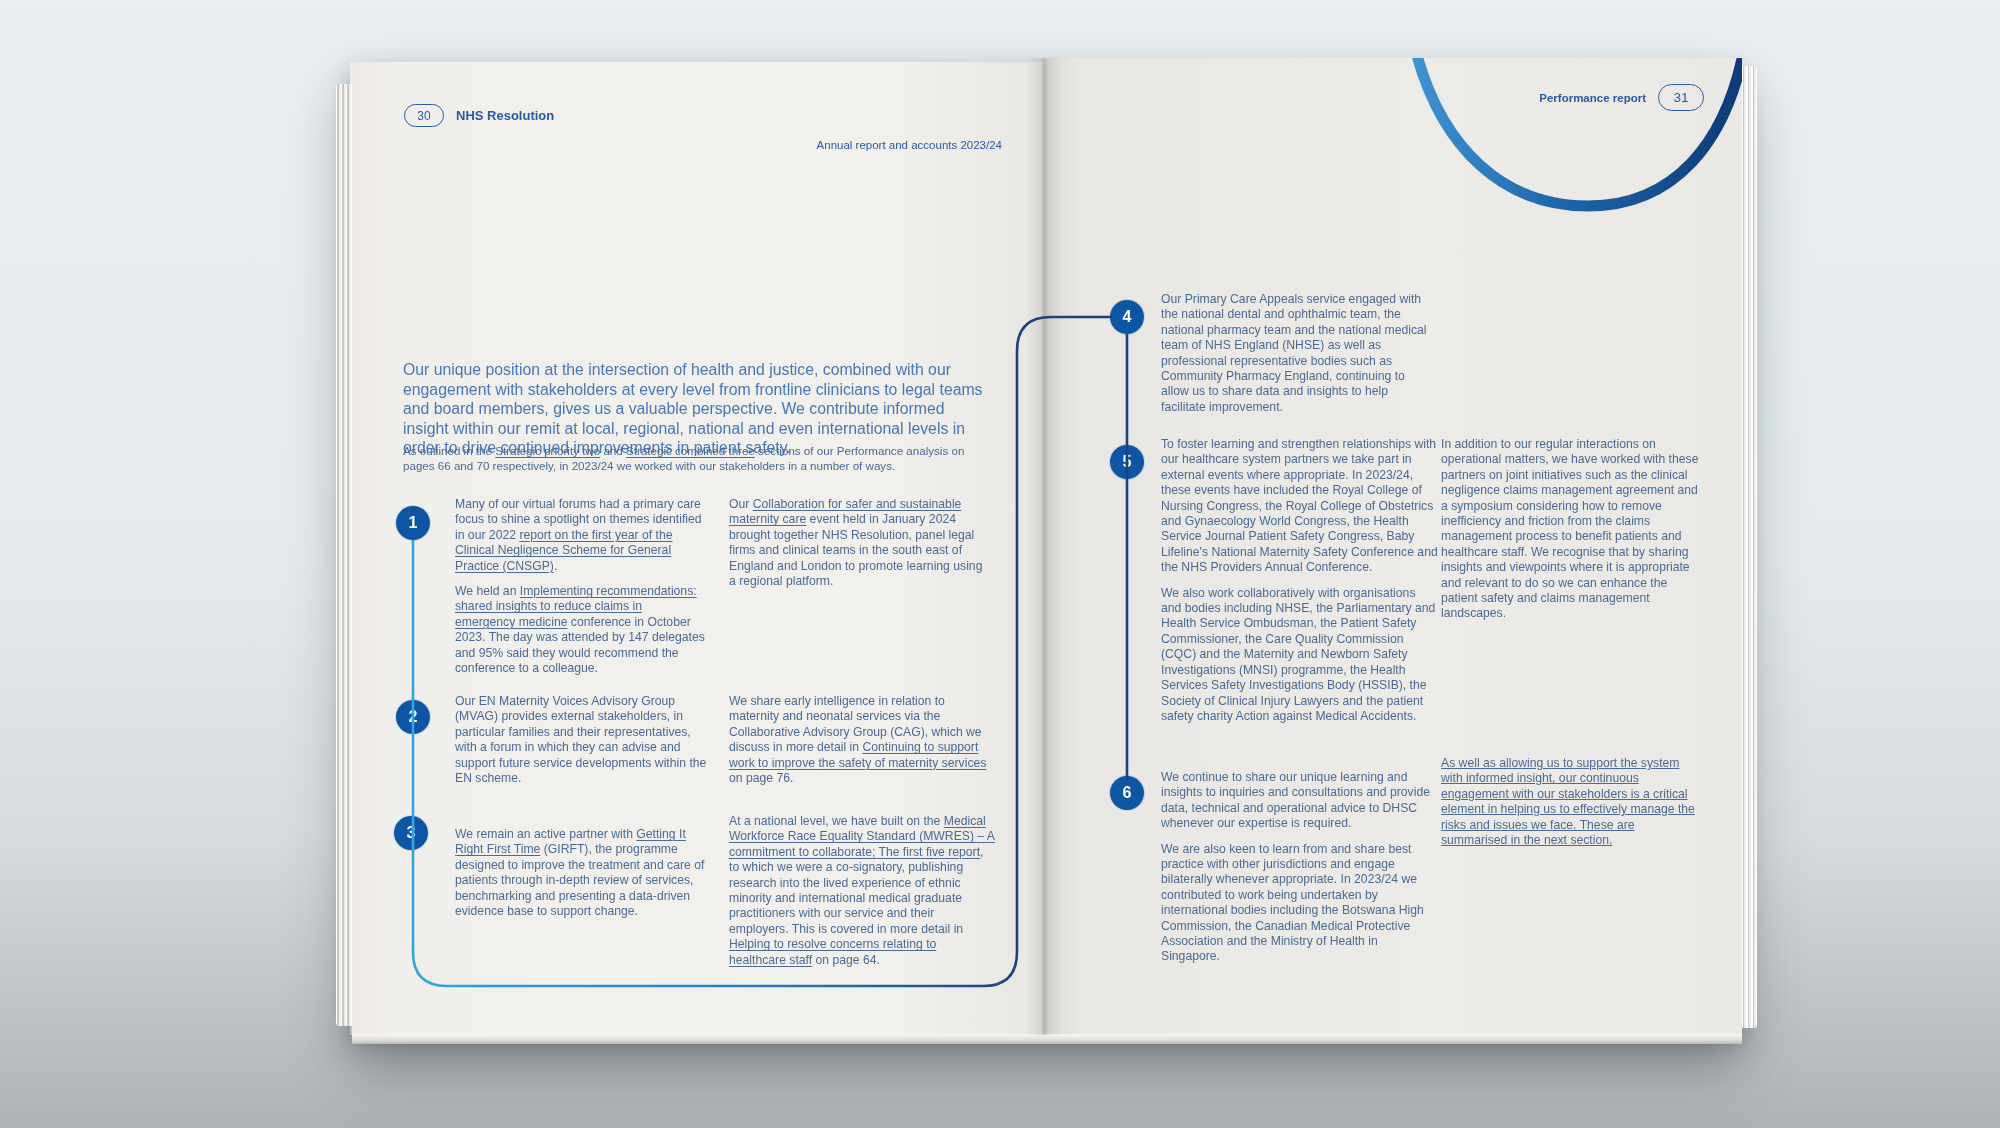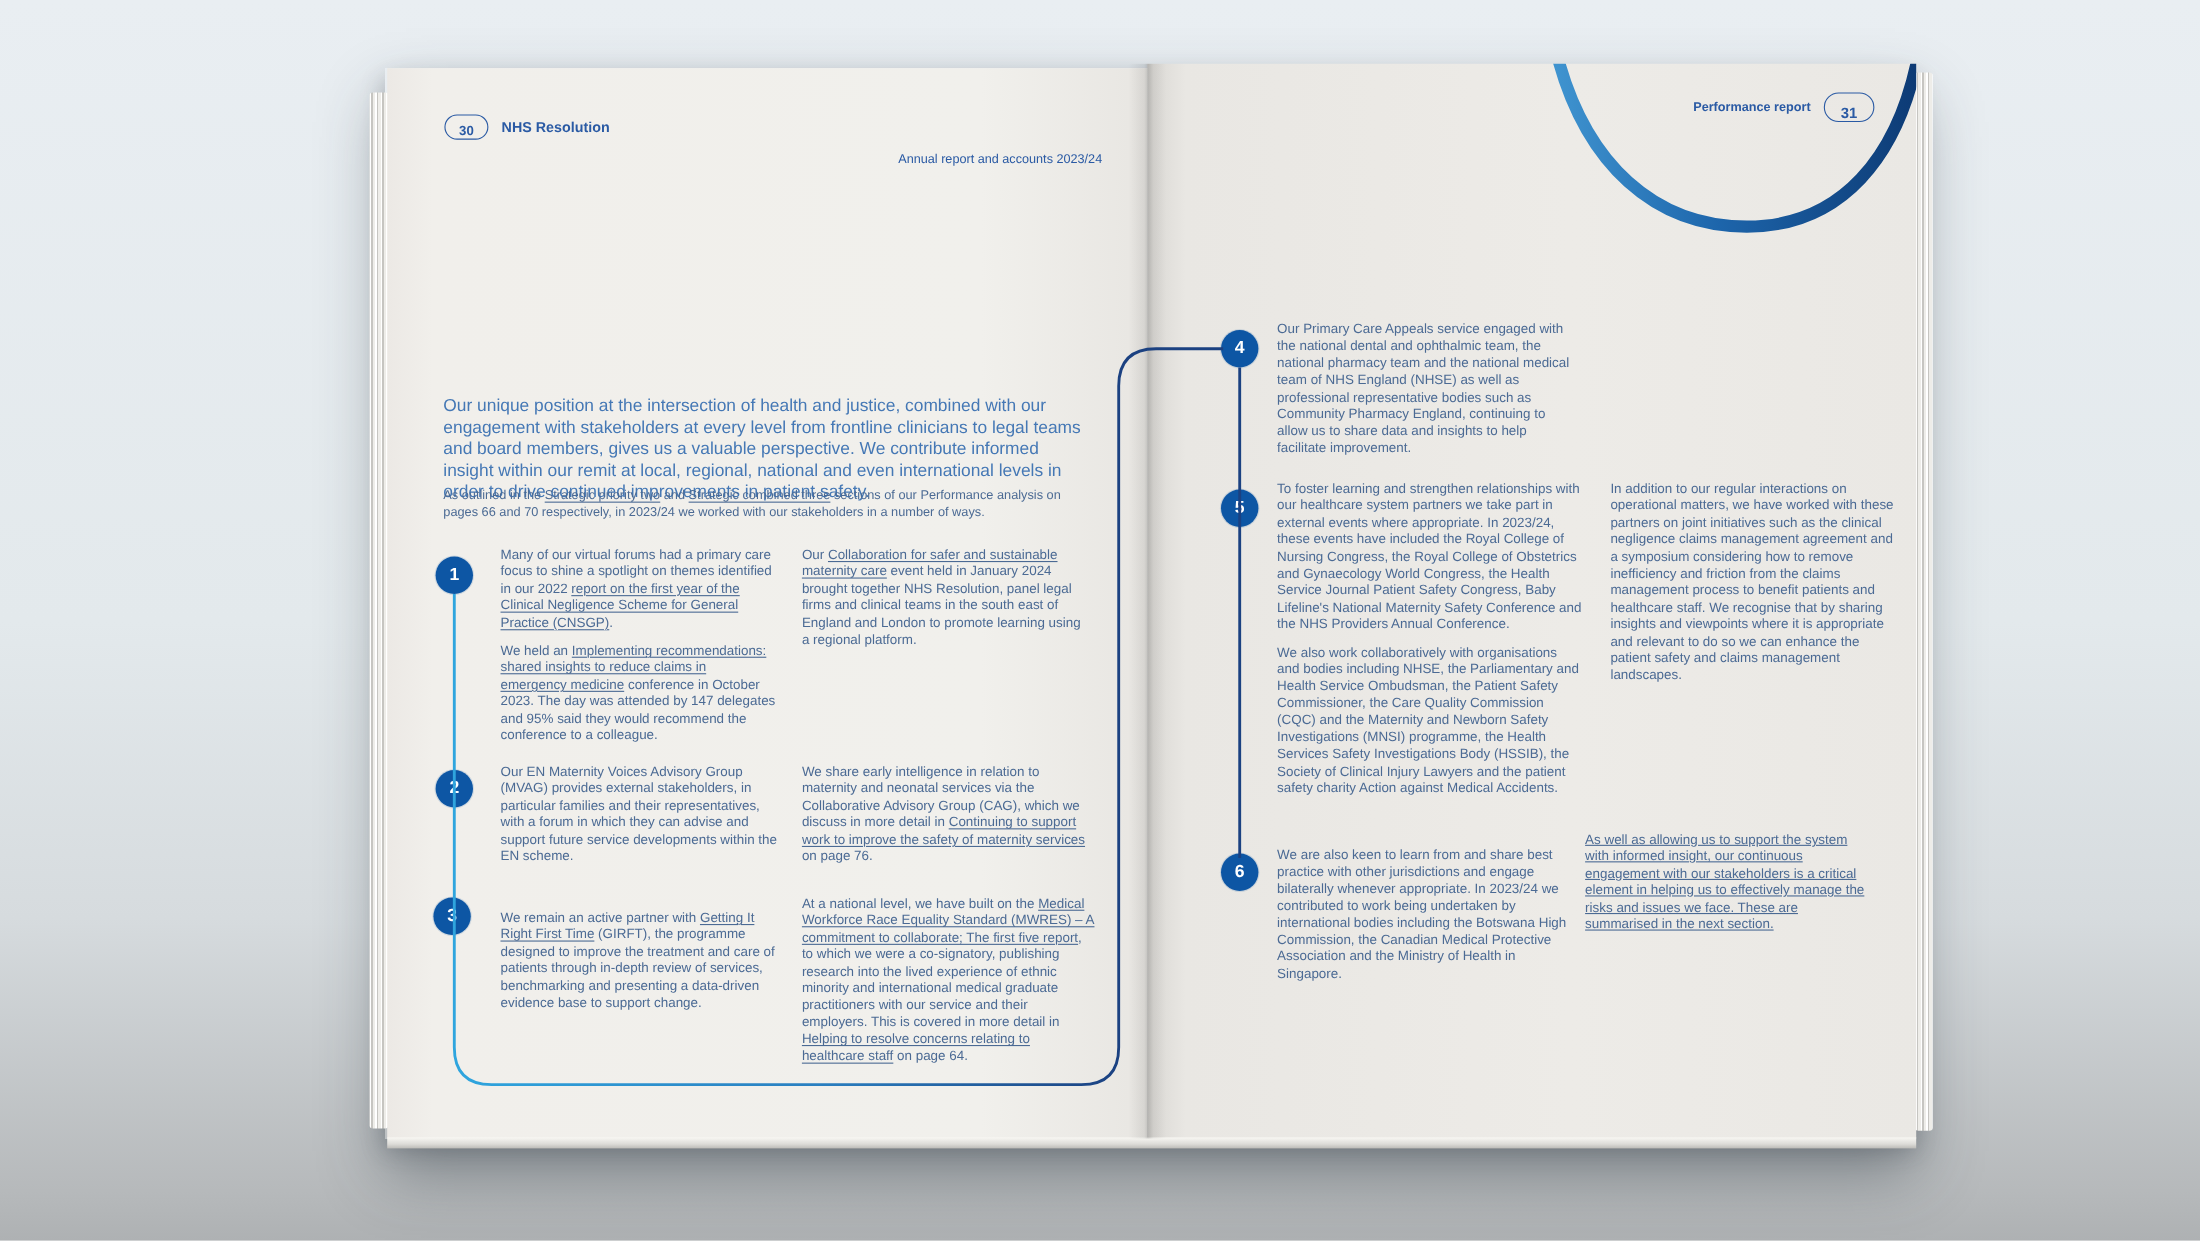--- a/index.html
+++ b/index.html
@@ -19,22 +19,22 @@
   .spine { position:absolute; left:1026px; top:58px; width:34px; height:977px;
            background:linear-gradient(90deg,rgba(0,0,0,0) 0%,rgba(60,60,60,.10) 42%,rgba(60,60,60,.22) 52%,rgba(60,60,60,.08) 66%,rgba(0,0,0,0) 100%); }
   .edge-stack { position:absolute; border-radius:3px;
                 background:repeating-linear-gradient(90deg,#ffffff 0 1.5px,#c6c5c1 1.5px 3px,#eeede9 3px 5px); }
   .edge-left  { left:336px; top:84px; width:17px; height:942px; }
   .edge-right { left:1741px; top:66px; width:16px; height:962px; }
   .edge-bottom { position:absolute; left:352px; top:1034px; width:1390px; height:10px;
                  background:linear-gradient(180deg,#f8f7f3 0%,#dddcd8 60%,#bcbbb7 100%); }
 
   
-  .hdr-badge { position:absolute; display:flex; align-items:flex-end; justify-content:center;
-               border:1.6px solid #2a5aa4; border-radius:999px; color:#2a5aa4; font-weight:700; }
+  .hdr-badge { position:absolute; display:flex; align-items:center; justify-content:center;
+               border:1.6px solid #2a5aa4; border-radius:999px; color:#2a5aa4; font-weight:400; }
   .badge-30 { left:404px; top:104px; width:40px; height:23px; font-size:12px; }
   .badge-31 { left:1658px; top:84px; width:46px; height:27px; font-size:13.5px; border-width:1.8px; }
   .brand { position:absolute; left:456px; top:108px; font-size:13px; font-weight:700; color:#2a5aa4; }
   .hdr-center { position:absolute; left:640px; top:100px; width:362px; text-align:right;
                 font-size:11.5px; color:#2a5aa4;margin-top:39px; }
   .hdr-right { position:absolute; left:1450px; top:92px; width:196px; text-align:right;
                font-size:11.5px; font-weight:700; color:#2a5aa4; }
 
   .title { position:absolute; left:403px; top:226px; font-size:35px; line-height:40px;
            font-weight:700; color:#1d4c9a; letter-spacing:-0.3px; }
@@ -49,21 +49,21 @@
 
   .i1a { left:455px; top:497px;  width:250px; }
   .i1b { left:729px; top:497px;  width:260px; }
   .i2a { left:455px; top:694px;  width:252px; }
   .i2b { left:729px; top:694px;  width:260px; }
   .i3a { left:455px; top:814px;  width:254px;margin-top:13px; }
   .i3b { left:729px; top:814px;  width:266px; }
   .i4  { left:1161px; top:292px; width:270px; }
   .i5  { left:1161px; top:437px; width:278px; }
   .i6  { left:1161px; top:770px; width:272px; }
-  .sA  { left:1441px; top:437px; width:258px;margin-left:23px; }
+  .sA  { left:1441px; top:437px; width:258px; }
   .sB  { left:1441px; top:756px; width:262px;text-decoration:underline; }
 
   
   .step { position:absolute; width:34px; height:34px; border-radius:50%; background:#0d56a4;
           color:#ffffff; font-weight:700; font-size:16px; display:flex; align-items:center;
           justify-content:center; z-index:6; box-shadow:0 0 0 1px rgba(13,86,164,.15); }
   .c1 { left:396px;  top:506px; } .c2 { left:396px;  top:700px; } .c3 { left:394px; top:816px; }
   .c4 { left:1110px; top:300px; } .c5 { left:1110px; top:445px; } .c6 { left:1110px; top:776px; }
   .connector-svg { position:absolute; left:0; top:0; z-index:5; pointer-events:none; }
   .arc-svg { position:absolute; left:1043px; top:58px; z-index:2; pointer-events:none; }
@@ -161,20 +161,21 @@
     </div>
 
     <div class="tb i4">
       <p><span>Our Primary Care Appeals service engaged with the national dental and ophthalmic team, the national pharmacy team and the national medical team of NHS England (NHSE) as well as professional representative bodies such as Community Pharmacy England, continuing to allow us to share data and insights to help facilitate improvement.</span></p>
     </div>
     <div class="tb i5">
       <p><span>To foster learning and strengthen relationships with our healthcare system partners we take part in external events where appropriate. In 2023/24, these events have included the Royal College of Nursing Congress, the Royal College of Obstetrics and Gynaecology World Congress, the Health Service Journal Patient Safety Congress, Baby Lifeline's National Maternity Safety Conference and the NHS Providers Annual Conference.</span></p>
       <p><span>We also work collaboratively with organisations and bodies including NHSE, the Parliamentary and Health Service Ombudsman, the Patient Safety Commissioner, the Care Quality Commission (CQC) and the Maternity and Newborn Safety Investigations (MNSI) programme, the Health Services Safety Investigations Body (HSSIB), the Society of Clinical Injury Lawyers and the patient safety charity Action against Medical Accidents.</span></p>
     </div>
     <div class="tb i6">
+      <p><span>We continue to share our unique learning and insights to inquiries and consultations and provide data, technical and operational advice to DHSC whenever our expertise is required.</span></p>
       <p><span>We are also keen to learn from and share best practice with other jurisdictions and engage bilaterally whenever appropriate. In 2023/24 we contributed to work being undertaken by international bodies including the Botswana High Commission, the Canadian Medical Protective Association and the Ministry of Health in Singapore.</span></p>
     </div>
     <div class="tb sA">
       <p><span>In addition to our regular interactions on operational matters, we have worked with these partners on joint initiatives such as the clinical negligence claims management agreement and a symposium considering how to remove inefficiency and friction from the claims management process to benefit patients and healthcare staff. We recognise that by sharing insights and viewpoints where it is appropriate and relevant to do so we can enhance the patient safety and claims management landscapes.</span></p>
     </div>
     <div class="tb sB">
       <p><span>As well as allowing us to support the system with informed insight, our continuous engagement with our stakeholders is a critical element in helping us to effectively manage the risks and issues we face. These are summarised in the next section.</span></p>
     </div>
 
   </div>

